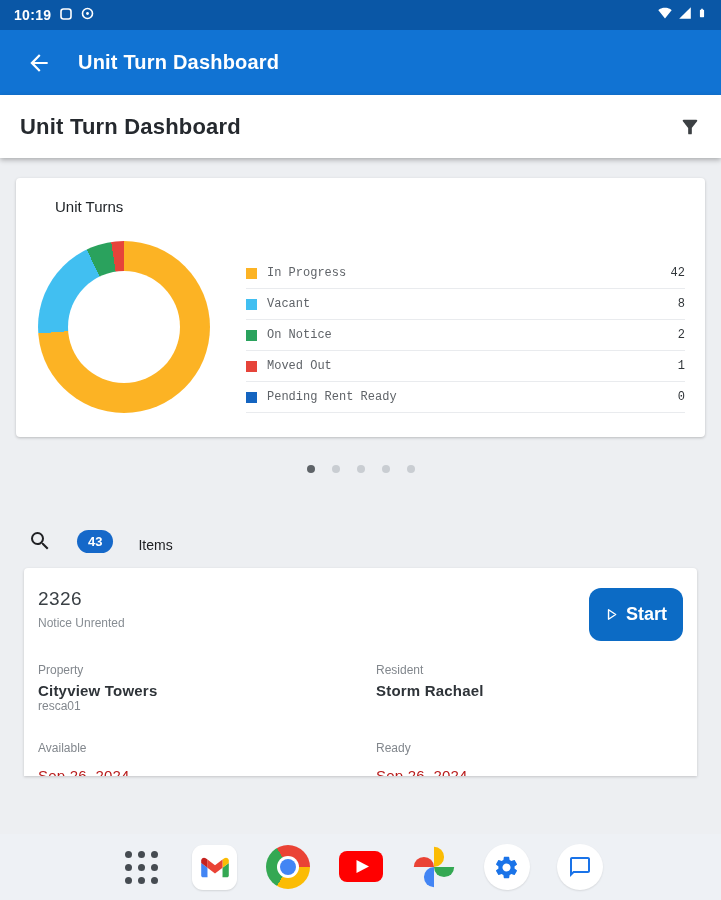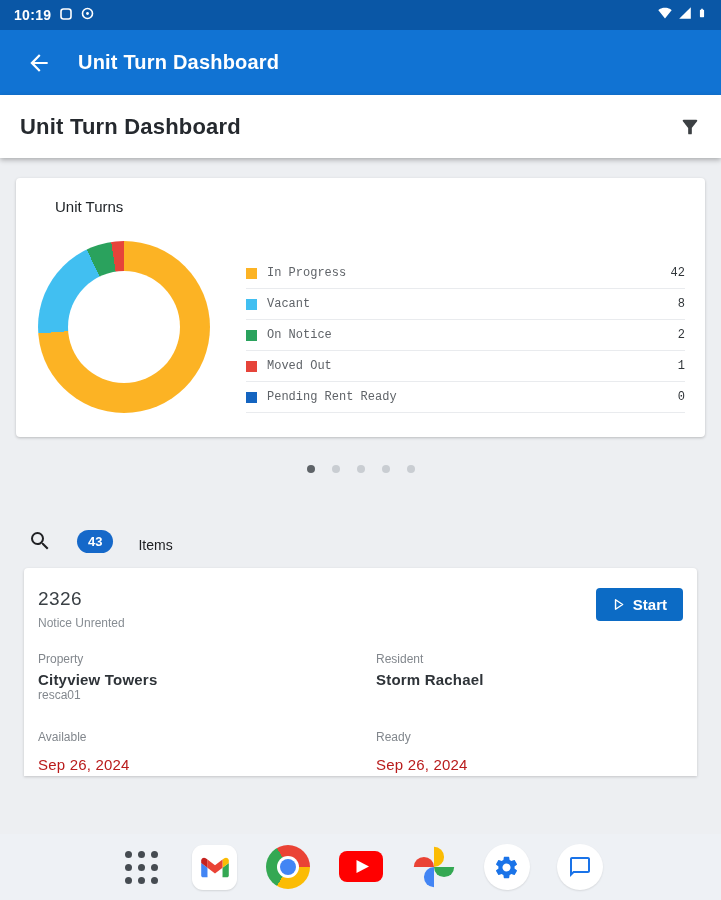--- a/index.html
+++ b/index.html
@@ -65,22 +65,22 @@
   .item-card {
     background:#fff; margin:15px 24px 0; border-radius:4px 4px 0 0;
     box-shadow:0 1px 3px rgba(0,0,0,.18);
     padding:20px 14px 0; height:208px; overflow:hidden;
   }
   .item-header { display:flex; justify-content:space-between; align-items:flex-start; }
   .unit-number { font-size:19px; color:#3a4045; letter-spacing:.4px; }
   .unit-status { font-size:12px; color:#878d93; margin-top:6px; }
   .start-button {
     display:flex; align-items:center; gap:8px;
-    background:#0c6bc5; color:#fff; font-size:15px; font-weight:bold;
-    padding:8px 16px; border:none; border-radius:4px; cursor:pointer;
+    background:#0c6bc5; color:#fff; font-size:18px; font-weight:bold;
+    padding:16px 16px; border:none; border-radius:12px; cursor:pointer;
     font-family:"Liberation Sans", sans-serif;
   }
   .fields { display:grid; grid-template-columns:338px 1fr; margin-top:22px; row-gap:28px; }
   .field-label { font-size:12px; color:#82878d; }
   .field-value { font-size:15px; font-weight:bold; color:#2e3338; margin-top:5px; letter-spacing:.2px; }
   .field-sub { font-size:12px; color:#82878d; }
   .field-link { font-size:15px; color:#b91c1c; margin-top:12px; letter-spacing:.2px; cursor:pointer; }
   .card-divider { border-top:1px solid #e5e7ea; margin:24px -14px 0; }
   
   .dock {

